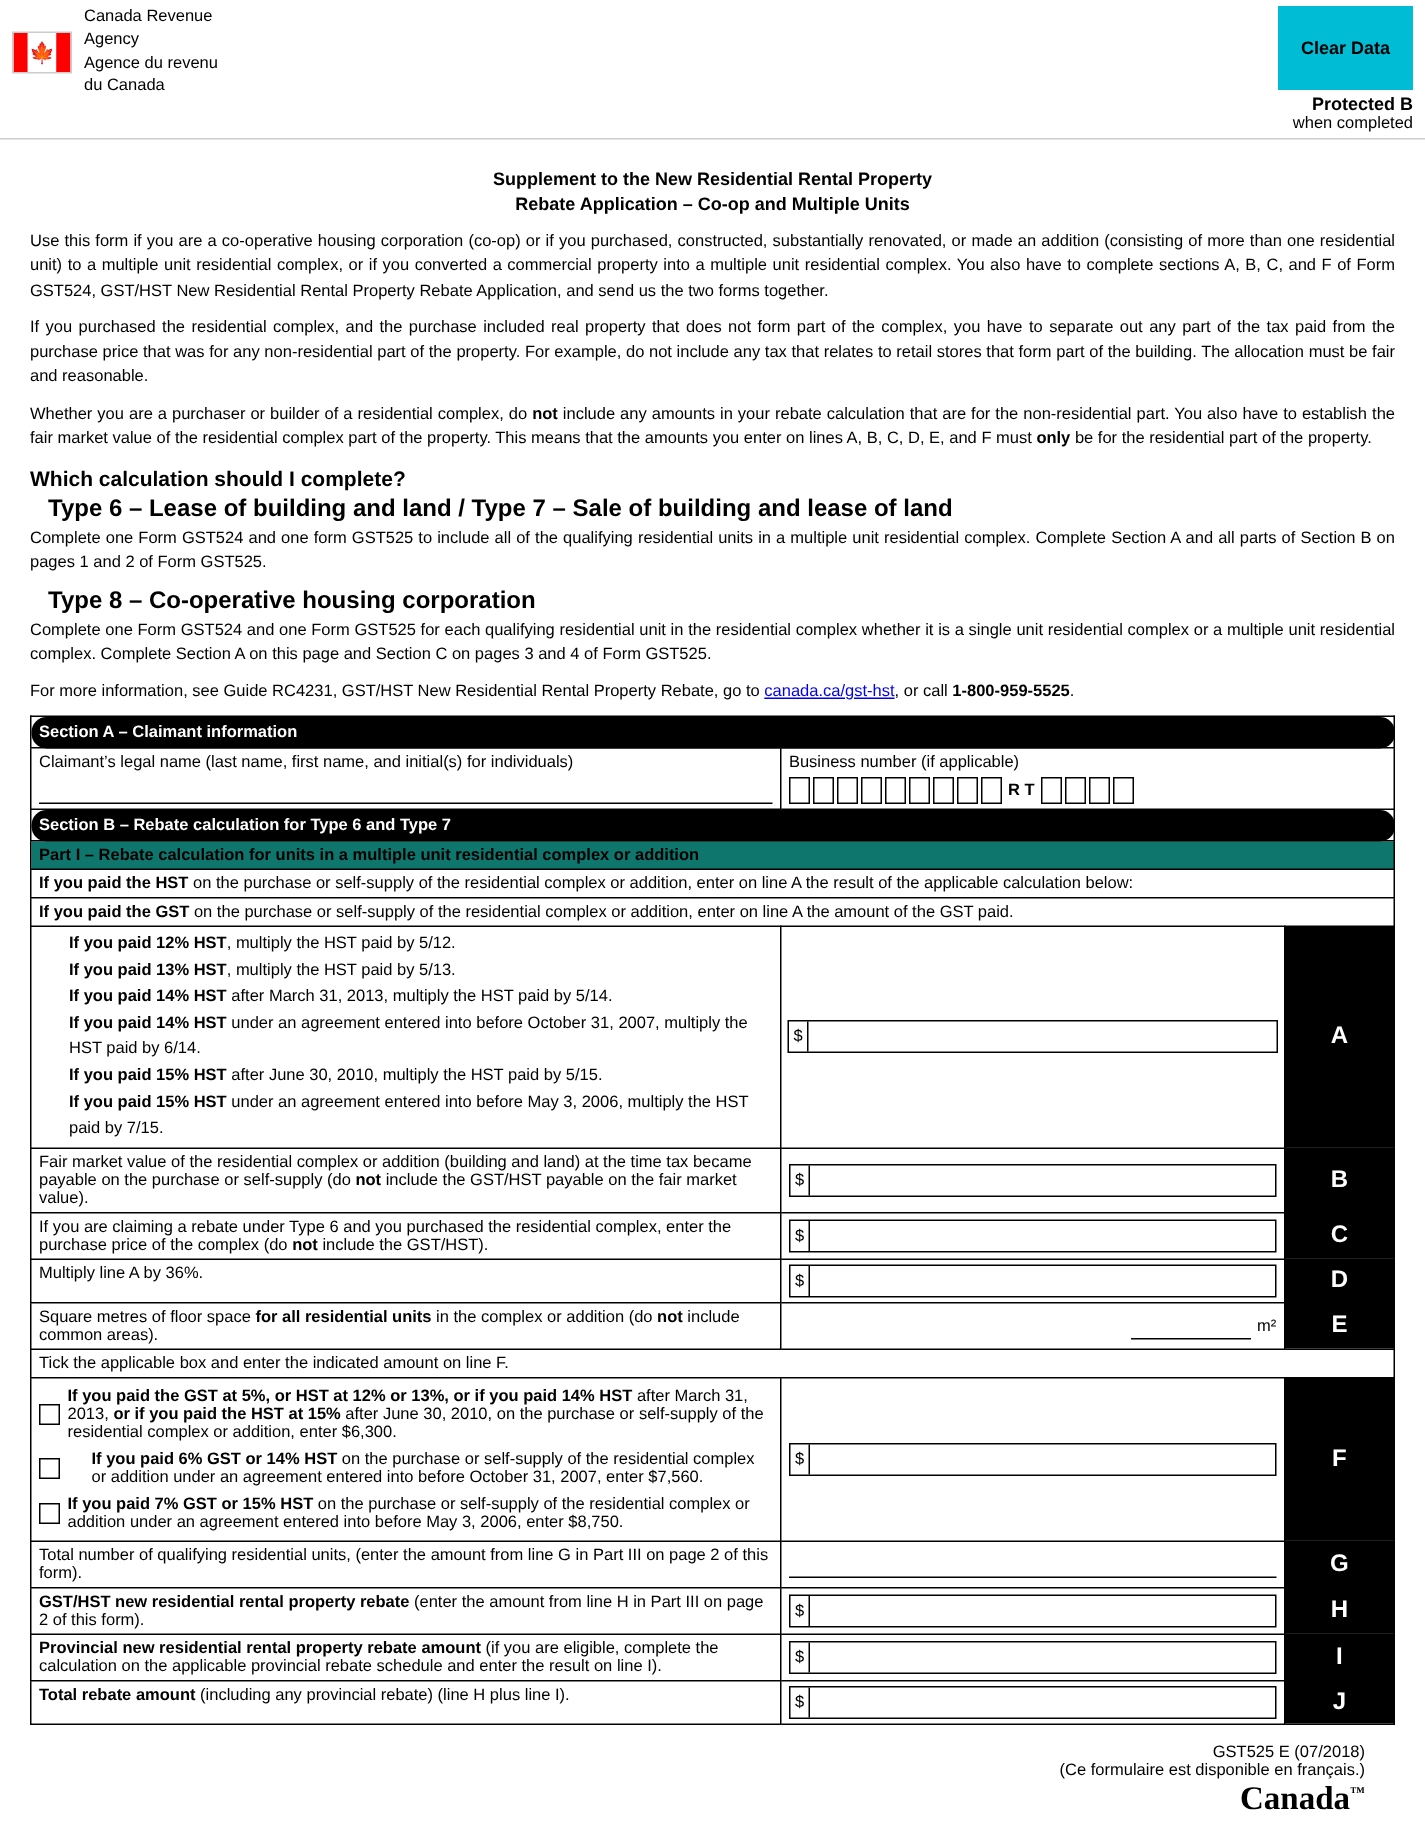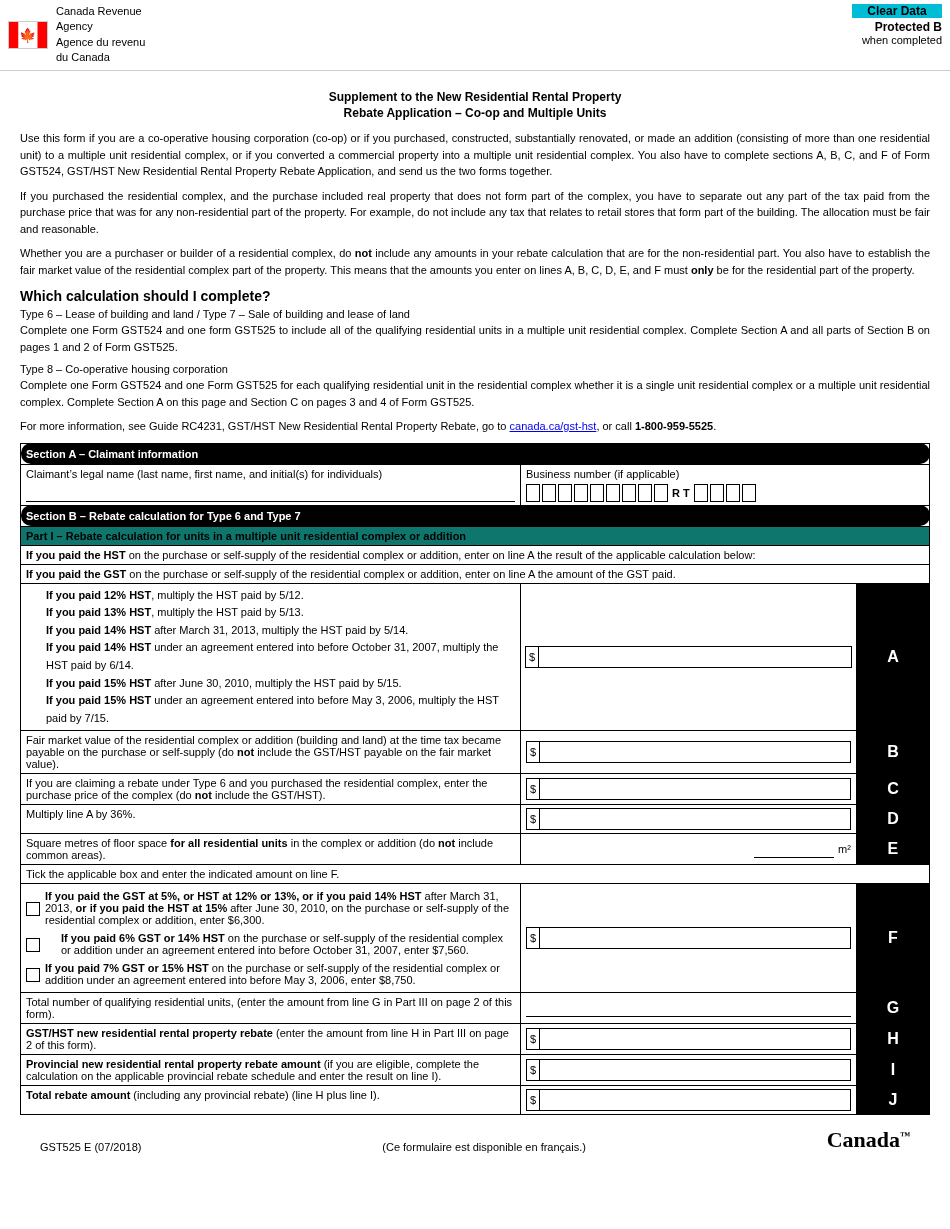--- a/index.html
+++ b/index.html
@@ -39,21 +39,21 @@
       height: 26px;
     }
     .agency-text {
       font-size: 11px;
     }
     .agency-text div { line-height: 1.4; }
     .clear-data-btn {
       background: #00bcd4;
       color: #000;
       border: none;
-      padding: 0 10px;
+      padding: 21px 10px;
       font-size: 12px;
       font-weight: bold;
       cursor: pointer;
       min-width: 90px;
     }
     .protected-area {
       text-align: right;
       font-size: 11px;
       margin-top: 2px;
     }
@@ -94,23 +94,23 @@
     }
 
     
     .section-heading {
       font-size: 14px;
       font-weight: bold;
       margin: 10px 0 4px;
     }
 
     .subsection-heading {
-      font-size: 11px;
-      font-weight: normal;
-      margin: 4px 0 2px;
+      font-size: 16px;
+      font-weight: bold;
+      margin: 4px 12px 2px;
     }
 
     
     .form-table {
       width: 100%;
       border-collapse: collapse;
       margin-bottom: 0;
     }
     .form-table td, .form-table th {
       border: 1px solid #000;
@@ -152,20 +152,21 @@
       margin-top: 1px;
     }
 
     
     .bottom-bar {
       display: flex;
       justify-content: space-between;
       align-items: flex-end;
       padding: 8px 20px;
       margin-top: 4px;
+      flex-direction: column;
     }
     .canada-wordmark {
       font-size: 22px;
       font-weight: bold;
       font-family: 'Times New Roman', serif;
     }
     .canada-wordmark sup {
       font-size: 10px;
     }
     .business-num-boxes {

